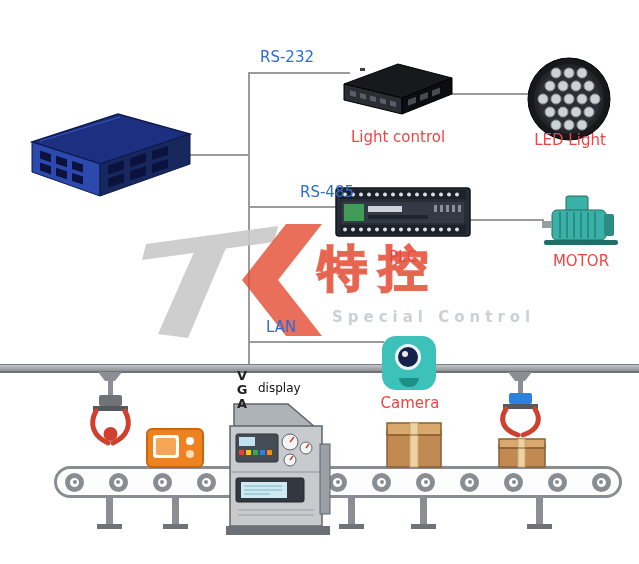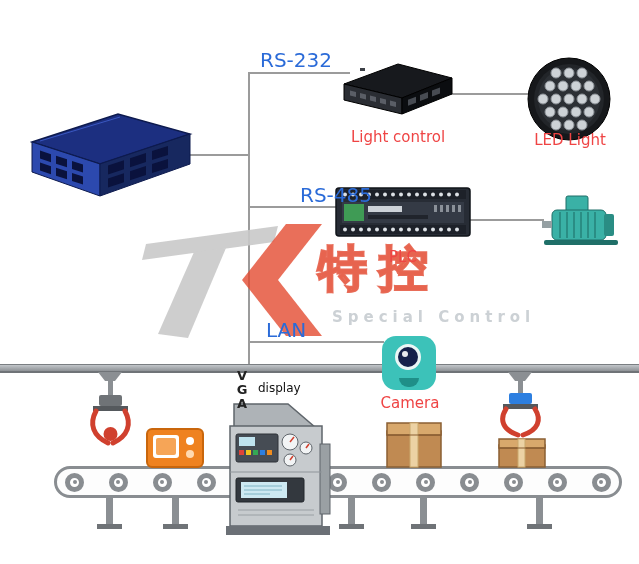--- a/index.html
+++ b/index.html
@@ -1,21 +1,21 @@
 <!DOCTYPE html>
 <html><head>
 <meta charset="utf-8">
 <style>
   * { margin:0; padding:0; box-sizing:border-box; }
   body { background:#fff; font-family:"DejaVu Sans", sans-serif; }
   #canvas { position:relative; width:639px; height:564px; background:#ffffff; overflow:hidden; }
 
   .line { position:absolute; background:#9b9b9b; z-index:1; }
 
-  .conn-label { position:absolute; color:#2b6bd8; font-size:20px; z-index:6; }
+  .conn-label { position:absolute; color:#2b6bd8; font-size:15px; z-index:6; }
   .dev-label  { position:absolute; color:#ef4444; font-size:15px; text-align:center; z-index:6; }
   .vga { position:absolute; left:234px; top:369px; width:16px; text-align:center;
          font-size:13px; line-height:14px; color:#222; white-space:pre-line; z-index:6; font-weight:bold;}
   .display-label { position:absolute; left:258px; top:381px; font-size:12px; color:#111; z-index:6; }
 
   .dev { position:absolute; z-index:4; }
 
   
   .wm { position:absolute; z-index:2; }
   .wm-logo { left:128px; top:222px; width:240px; height:118px; opacity:.9; }
@@ -219,20 +219,21 @@
   </svg>
 
   <div class="camera">
     <div class="lens"></div>
     <div class="stand"></div>
   </div>
 
   <div class="dev-label" style="left:336px;top:128px;width:124px;">Light control</div>
   <div class="dev-label" style="left:336px;top:248px;width:134px;">PLC</div>
   <div class="dev-label" style="left:518px;top:131px;width:104px;">LED Light</div>
+  <div class="dev-label" style="left:538px;top:252px;width:86px;">MOTOR</div>
   <div class="dev-label" style="left:378px;top:394px;width:64px;">Camera</div>
 
   <div class="rail"></div>
 
   <svg class="dev" style="left:84px;top:372px;" width="52" height="88" viewBox="0 0 52 88">
     <polygon points="14,0 38,0 31,9 21,9" fill="#8b8f93"></polygon>
     <rect x="24" y="8" width="5" height="15" fill="#8b8f93"></rect>
     <rect x="15" y="23" width="23" height="11" rx="2" fill="#6f7377"></rect>
     <rect x="9" y="34" width="35" height="5" fill="#55595d"></rect>
     <path d="M12,39 C5,52 9,64 24,71" stroke="#d0402e" stroke-width="5" fill="none" stroke-linecap="round"></path>

